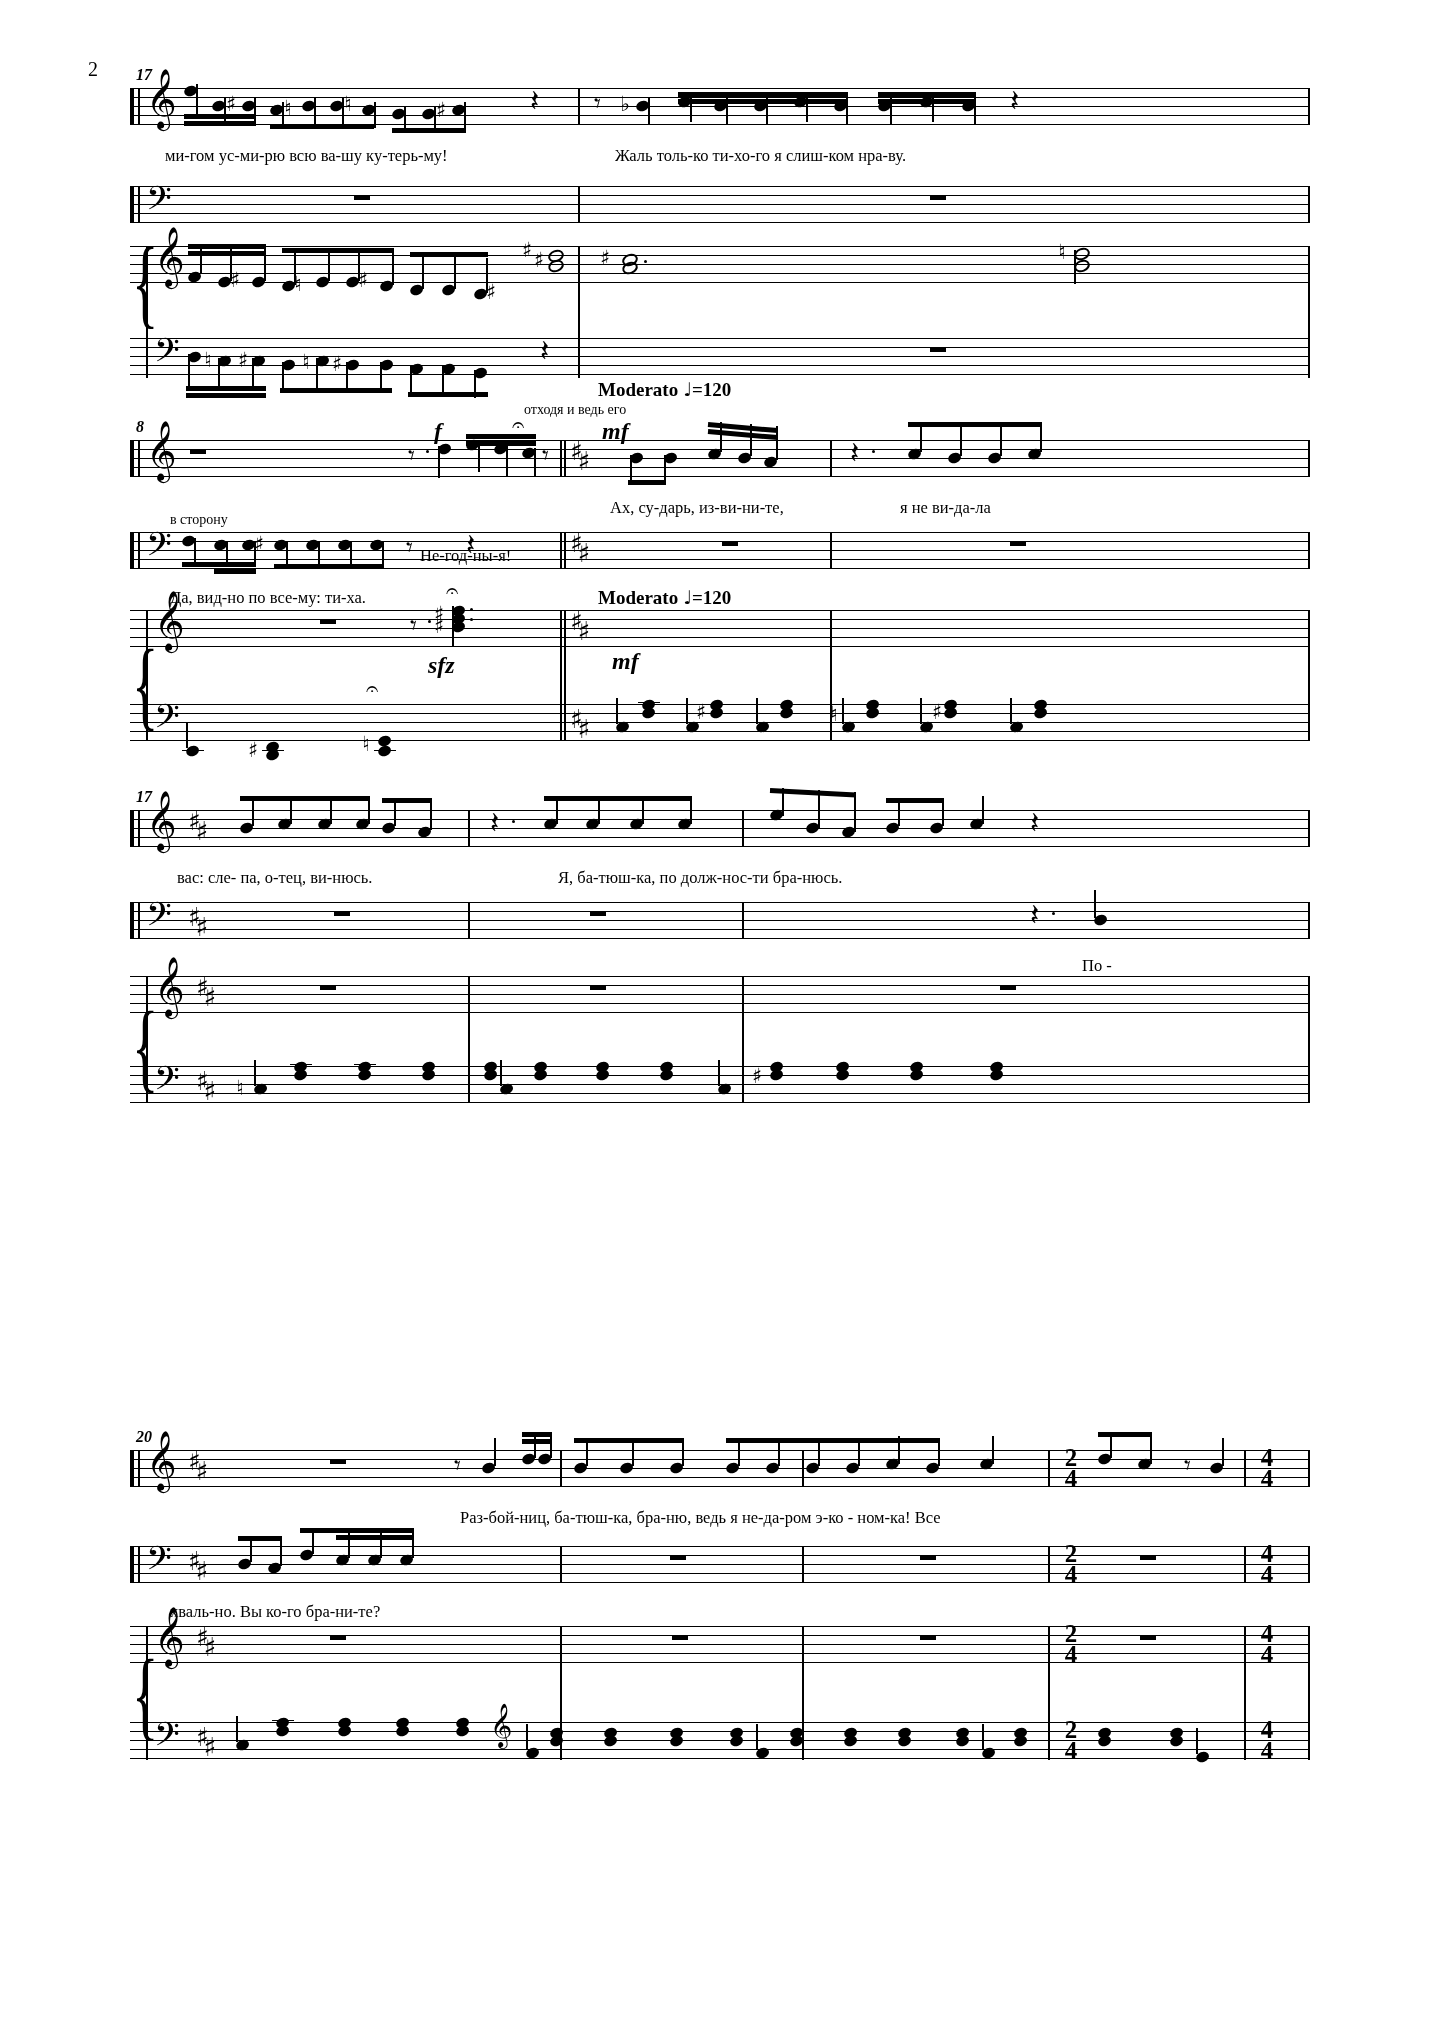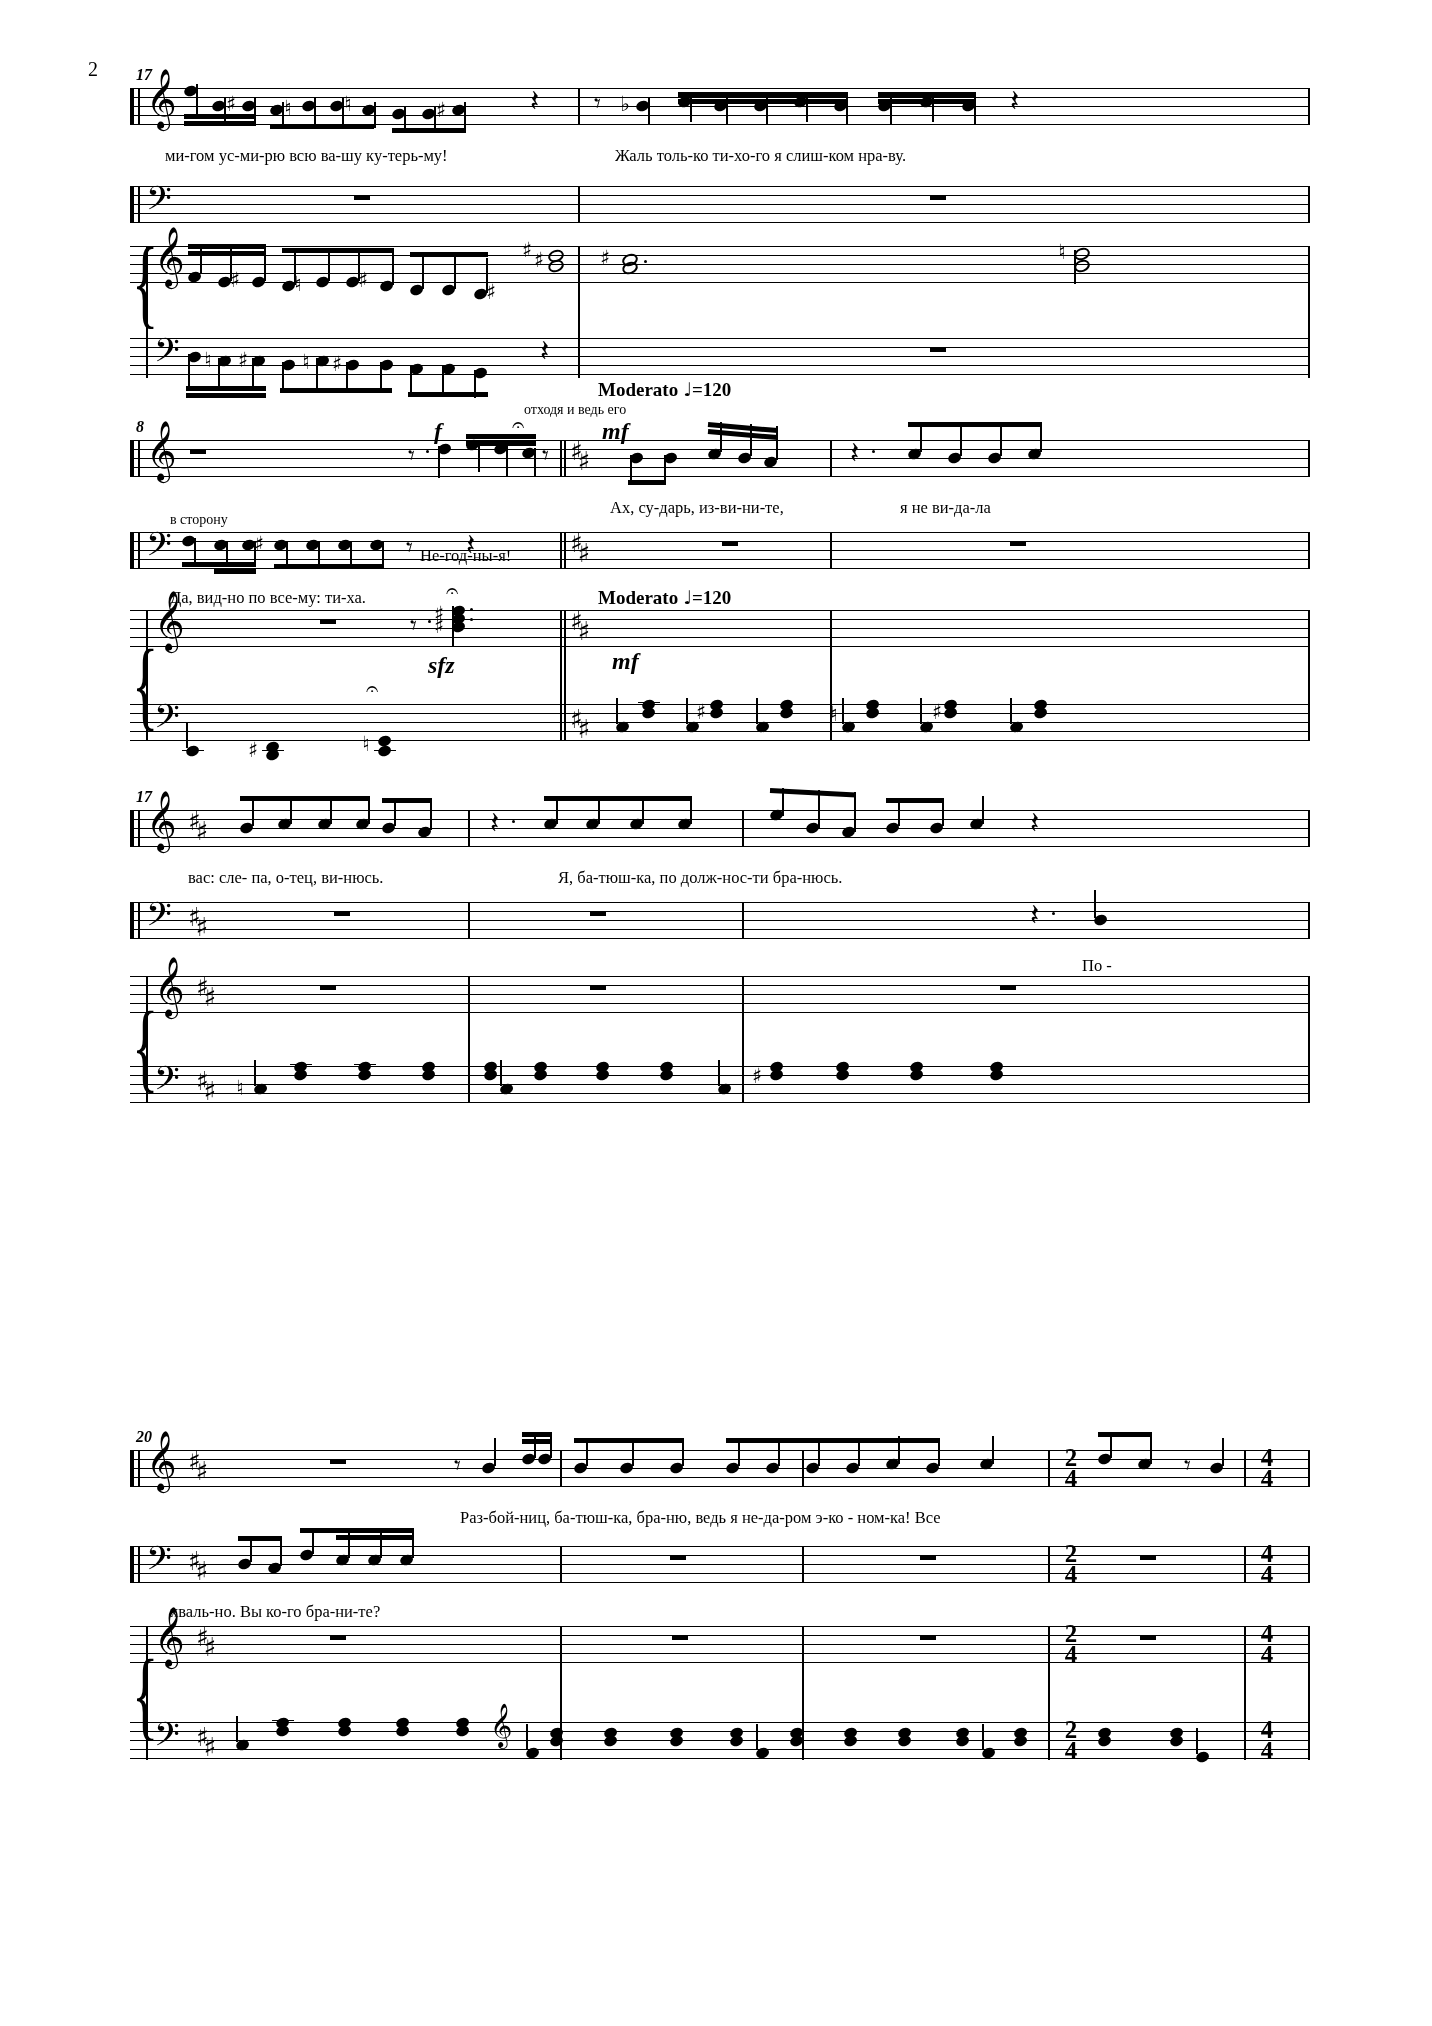--- a/index.html
+++ b/index.html
@@ -503,21 +503,21 @@
       <div class="note" style="left:756px;top:13px;"></div>
         <div class="stem" style="left:768px;top:-12px;height:28px;"></div>
       <div class="note" style="left:800px;top:13px;"></div>
         <div class="stem" style="left:812px;top:-12px;height:28px;"></div>
       <div class="beam" style="left:756px;top:-12px;width:58px;"></div>
       <div class="note" style="left:840px;top:9px;"></div>
         <div class="stem" style="left:852px;top:-14px;height:28px;"></div>
       <div class="rest-q" style="left:900px;top:-2px;">𝄽</div>
     </div>
 
-    <div class="lyric" style="left:58px;top:58px;">вас: сле- па,  о-тец, ви-нюсь.</div>
+    <div class="lyric" style="left:47px;top:58px;">вас: сле- па,  о-тец, ви-нюсь.</div>
     <div class="lyric" style="left:428px;top:58px;">Я,  ба-тюш-ка,  по  долж-нос-ти бра-нюсь.</div>
 
     <div class="staff" style="top:92px;">
       <div class="staffline" style="top:0px;width:1180px;"></div>
       <div class="staffline" style="top:9px;width:1180px;"></div>
       <div class="staffline" style="top:18px;width:1180px;"></div>
       <div class="staffline" style="top:27px;width:1180px;"></div>
       <div class="staffline" style="top:36px;width:1180px;"></div>
       <div class="thickbar" style="left:0px;top:0px;height:36px;"></div>
       <div class="barline" style="left:8px;top:0;height:36px;"></div>

